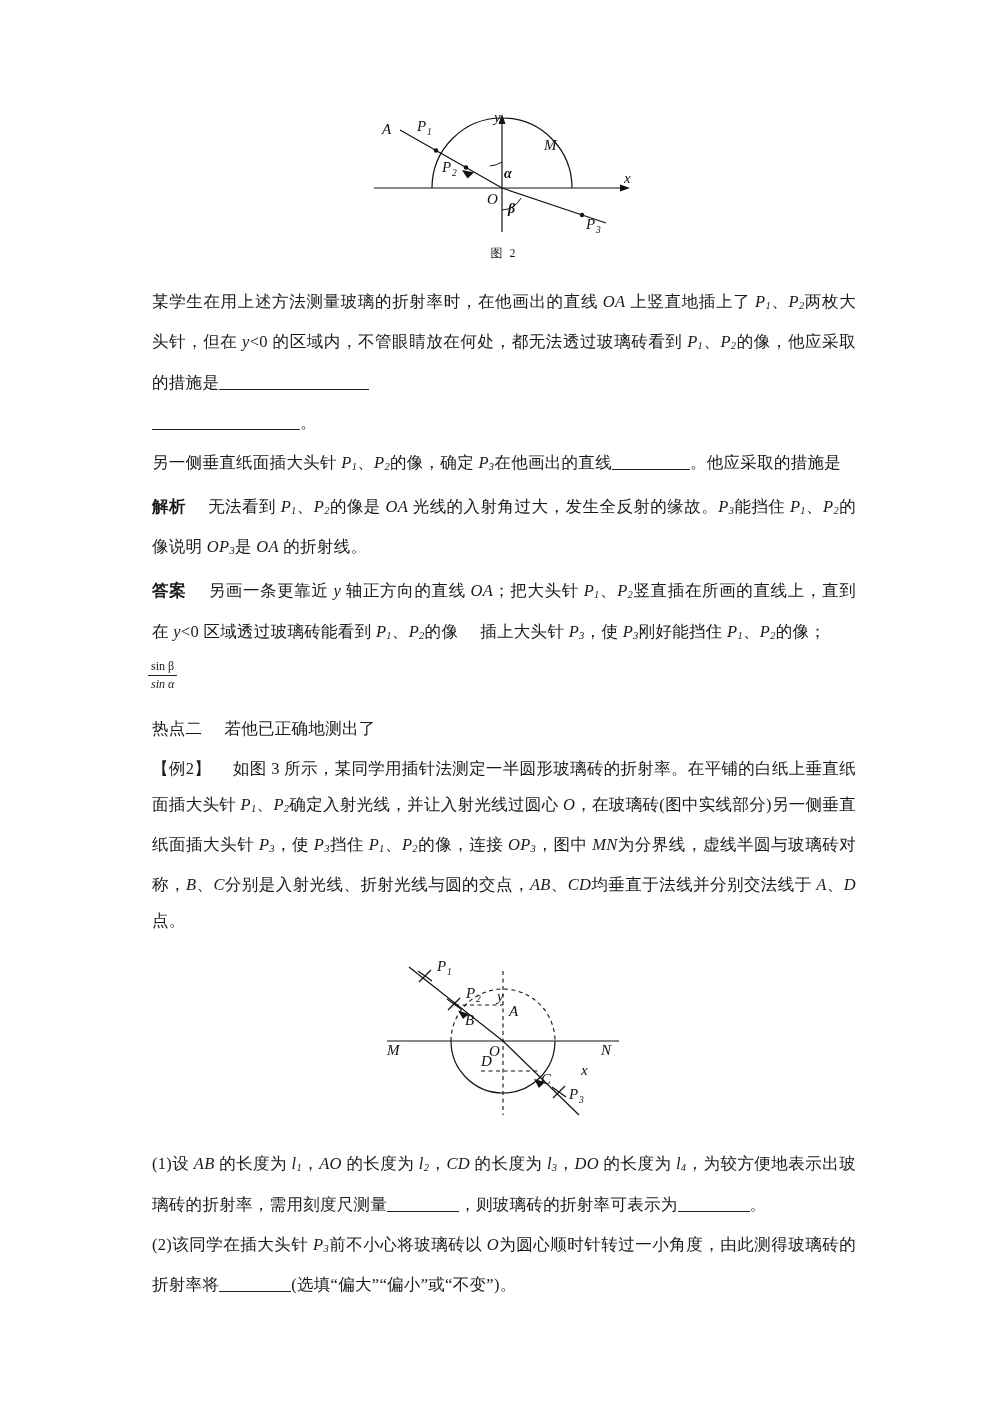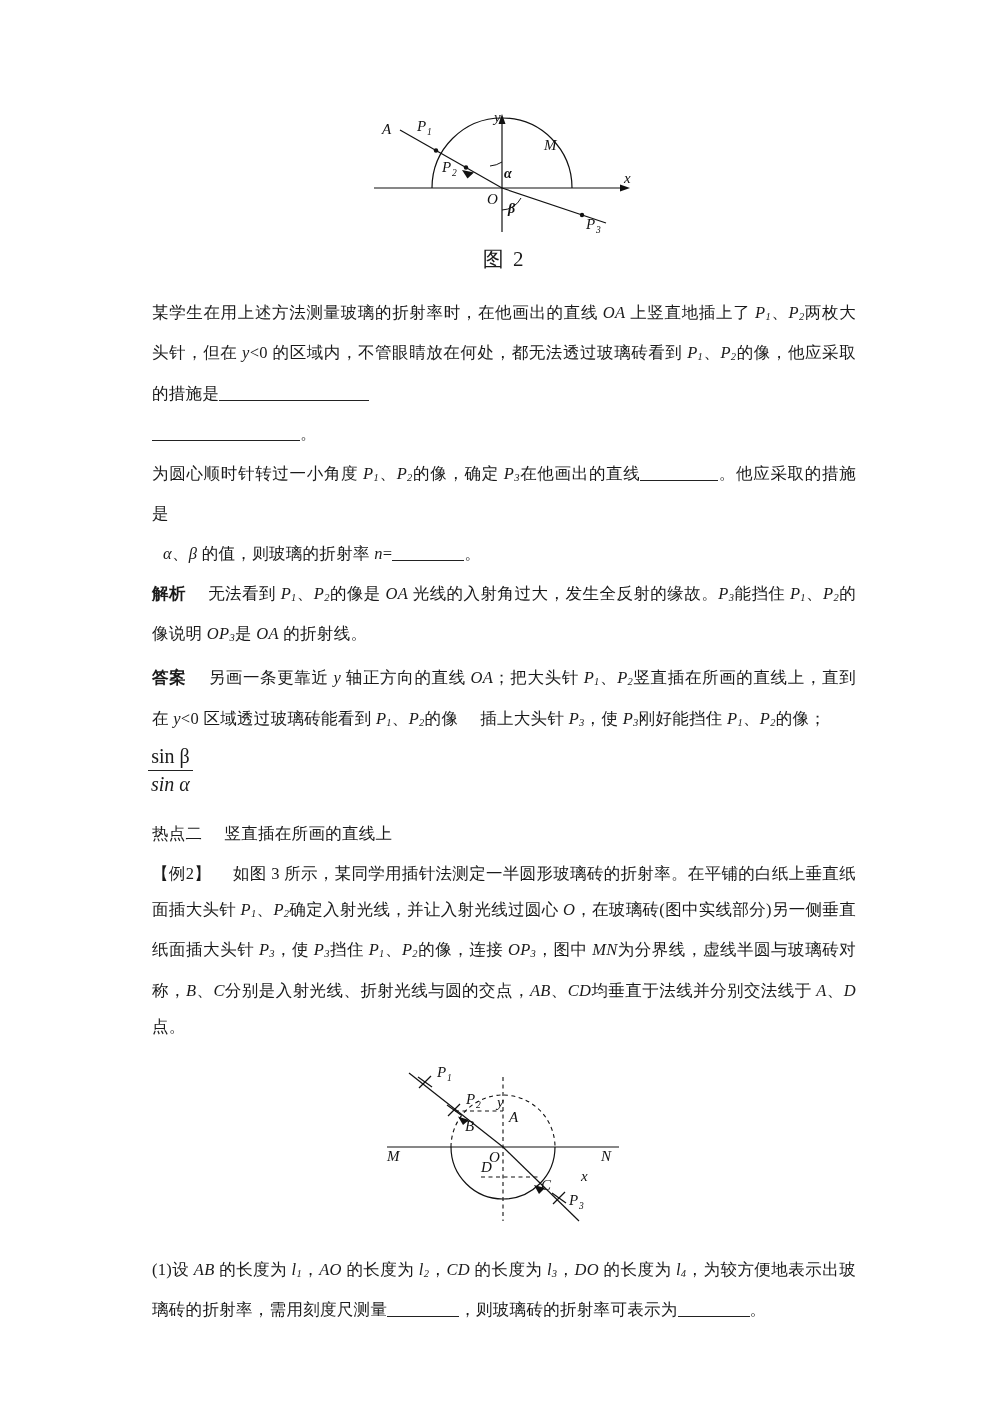--- a/index.html
+++ b/index.html
@@ -46,31 +46,31 @@
   .blank-s    { display:inline-block; border-bottom: 1px solid #222; width: 78px;  height: 1em; vertical-align: -2px;}
   .blank-xs   { display:inline-block; border-bottom: 1px solid #222; width: 72px;  height: 1em; vertical-align: -2px;}
 
   .label-head { font-weight: bold; }
   .gap { display:inline-block; width: 22px; }
   .gap-s { display:inline-block; width: 11px; }
 
   
   .fig-cap {
     text-align: center;
-    font-size: 21px;
+    font-size: 12px;
     letter-spacing: 2px;
     margin: 0;
   }
 
   
   .frac {
     display: inline-block;
     vertical-align: middle;
     text-align: center;
-    font-size: 20px;
+    font-size: 12px;
     line-height: 1.25;
     position: relative;
     top: -1px;
   }
   .frac .num { border-bottom: 1px solid #222; padding: 0 3px 1px 3px; display:block; }
   .frac .den { padding: 1px 3px 0 3px; display:block;font-style:italic; }
   .frac-row { line-height: 34px; margin: 0; font-size: 16.5px; }
 
   
   .figure-wrap { width: 712px; display: block; }
@@ -131,33 +131,32 @@
     </svg>
   </div>
   <p class="fig-cap">图 2</p>
 
   <div style="height:18px"></div>
 
   <p class="para"><span>某学生在用上述方法测量玻璃的折射率时，在他画出的直线 </span><span class="it">OA</span><span> 上竖直地插上了 </span><span class="it">P</span><span class="sub">1</span><span>、</span><span class="it">P</span><span class="sub">2</span><span>两枚大头针，但在 </span><span class="it">y</span><span>&lt;0 的区域内，不管眼睛放在何处，都无法透过玻璃砖看到 </span><span class="it">P</span><span class="sub">1</span><span>、</span><span class="it">P</span><span class="sub">2</span><span>的像，他应采取的措施是</span><span class="blank-long"></span></p>
 
   <p class="para"><span class="blank-mid"></span><span>。</span></p>
 
-  <p class="para"><span>为圆心顺时针转过一小角度 </span><span class="it">P</span><span class="sub">1</span><span>、</span><span class="it">P</span><span class="sub">2</span><span>的像，确定 </span><span class="it">P</span><span class="sub">3</span><span>在他画出的直线</span><span class="blank-s"></span><span>。他应采取的措施是 </span></p>
-
-  <p class="para"><span class="gap-s"></span><span class="it">α</span><span>、</span><span class="it">β</span><span> 的值，则玻璃的折射率 </span><span class="it">n</span><span>=</span><span class="blank-xs"></span><span>。</span></p>
+  <p class="para"><span>另一侧垂直纸面插大头针 </span><span class="it">P</span><span class="sub">1</span><span>、</span><span class="it">P</span><span class="sub">2</span><span>的像，确定 </span><span class="it">P</span><span class="sub">3</span><span>在他画出的直线</span><span class="blank-s"></span><span>。他应采取的措施是 </span></p>
+
 
   <p class="para"><span class="label-head">解析</span><span class="gap"></span><span>无法看到 </span><span class="it">P</span><span class="sub">1</span><span>、</span><span class="it">P</span><span class="sub">2</span><span>的像是 </span><span class="it">OA</span><span> 光线的入射角过大，发生全反射的缘故。</span><span class="it">P</span><span class="sub">3</span><span>能挡住 </span><span class="it">P</span><span class="sub">1</span><span>、</span><span class="it">P</span><span class="sub">2</span><span>的像说明 </span><span class="it">OP</span><span class="sub">3</span><span>是 </span><span class="it">OA</span><span> 的折射线。</span></p>
 
   <p class="para"><span class="label-head">答案</span><span class="gap"></span><span>另画一条更靠近 </span><span class="it">y</span><span> 轴正方向的直线 </span><span class="it">OA</span><span>；把大头针 </span><span class="it">P</span><span class="sub">1</span><span>、</span><span class="it">P</span><span class="sub">2</span><span>竖直插在所画的直线上，直到在 </span><span class="it">y</span><span>&lt;0 区域透过玻璃砖能看到 </span><span class="it">P</span><span class="sub">1</span><span>、</span><span class="it">P</span><span class="sub">2</span><span>的像</span><span class="gap"></span><span>插上大头针 </span><span class="it">P</span><span class="sub">3</span><span>，使 </span><span class="it">P</span><span class="sub">3</span><span>刚好能挡住 </span><span class="it">P</span><span class="sub">1</span><span>、</span><span class="it">P</span><span class="sub">2</span><span>的像；</span></p>
 
   <p class="frac-row"><span class="frac"><span class="num">sin β</span><span class="den">sin α</span></span></p>
 
   <div style="height:14px"></div>
 
-  <p class="para"><span>热点二</span><span class="gap"></span><span>竖直插在所画的直线上</span></p>
+  <p class="para"><span>热点二</span><span class="gap"></span><span>若他已正确地测出了</span></p>
 
   <p class="para"><span>【例2】</span><span class="gap"></span><span>如图 3 所示，某同学用插针法测定一半圆形玻璃砖的折射率。在平铺的白纸上垂直纸面插大头针 </span><span class="it">P</span><span class="sub">1</span><span>、</span><span class="it">P</span><span class="sub">2</span><span>确定入射光线，并让入射光线过圆心 </span><span class="it">O</span><span>，在玻璃砖(图中实线部分)另一侧垂直纸面插大头针 </span><span class="it">P</span><span class="sub">3</span><span>，使 </span><span class="it">P</span><span class="sub">3</span><span>挡住 </span><span class="it">P</span><span class="sub">1</span><span>、</span><span class="it">P</span><span class="sub">2</span><span>的像，连接 </span><span class="it">OP</span><span class="sub">3</span><span>，图中 </span><span class="it">MN</span><span>为分界线，虚线半圆与玻璃砖对称，</span><span class="it">B</span><span>、</span><span class="it">C</span><span>分别是入射光线、折射光线与圆的交点，</span><span class="it">AB</span><span>、</span><span class="it">CD</span><span>均垂直于法线并分别交法线于 </span><span class="it">A</span><span>、</span><span class="it">D</span><span>点。</span></p>
 
   <div style="height:10px"></div>
 
   <div class="figure-wrap">
     <svg width="270" height="175" viewBox="0 0 270 175">
 
       <line class="ax" x1="18" y1="88" x2="250" y2="88"></line>
 
@@ -209,15 +208,16 @@
       <text class="lbl" x="120" y="103">O</text>
       <text class="lbl" x="128" y="48">y</text>
       <text class="lbl" x="212" y="122">x</text>
     </svg>
   </div>
 
   <div style="height:14px"></div>
 
   <p class="para"><span>(1)设 </span><span class="it">AB</span><span> 的长度为 </span><span class="it">l</span><span class="sub">1</span><span>，</span><span class="it">AO</span><span> 的长度为 </span><span class="it">l</span><span class="sub">2</span><span>，</span><span class="it">CD</span><span> 的长度为 </span><span class="it">l</span><span class="sub">3</span><span>，</span><span class="it">DO</span><span> 的长度为 </span><span class="it">l</span><span class="sub">4</span><span>，为较方便地表示出玻璃砖的折射率，需用刻度尺测量</span><span class="blank-xs"></span><span>，则玻璃砖的折射率可表示为</span><span class="blank-xs"></span><span>。</span></p>
 
+  <p class="para"><span>(2)该同学在插大头针 </span><span class="it">P</span><span class="sub">3</span><span>前不小心将玻璃砖以 </span><span class="it">O</span><span>为圆心顺时针转过一小角度，由此测得玻璃砖的折射率将</span><span class="blank-xs"></span><span>(选填“偏大”“偏小”或“不变”)。</span></p>
 
 </div>
 </div>
 
 </body></html>

